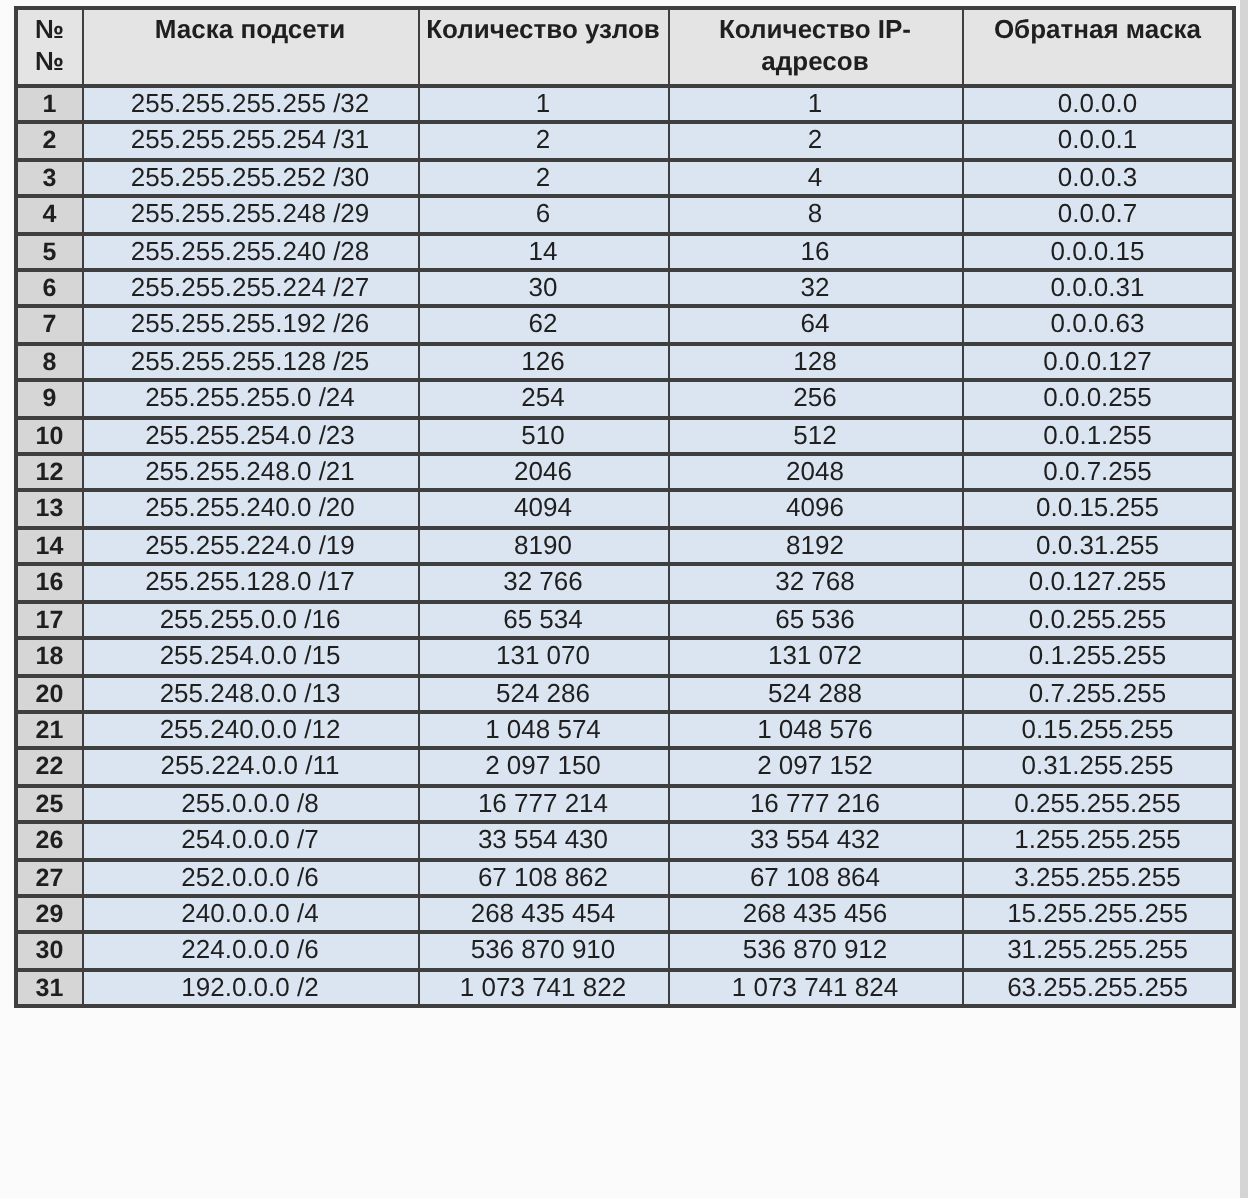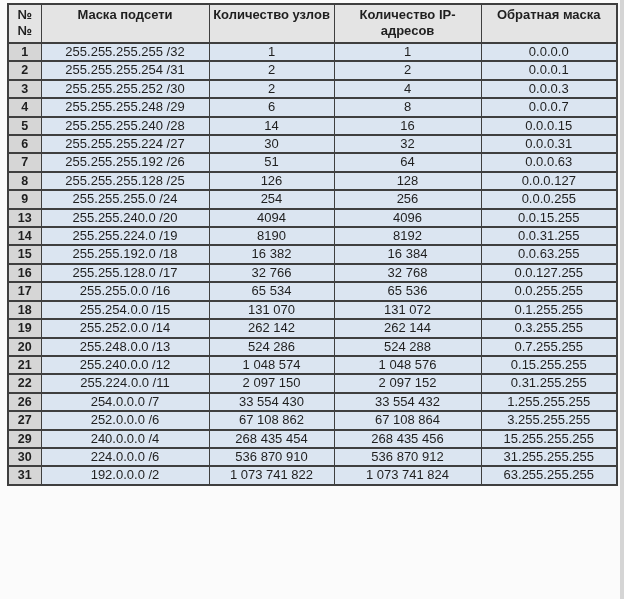--- a/index.html
+++ b/index.html
@@ -138,60 +138,67 @@
         <tr>
     <td class="num">6</td>
     <td class="data">255.255.255.224 /27</td>
     <td class="data">30</td>
     <td class="data">32</td>
     <td class="data">0.0.0.31</td>
   </tr>
         <tr>
     <td class="num">7</td>
     <td class="data">255.255.255.192 /26</td>
-    <td class="data">51</td>
+    <td class="data">62</td>
     <td class="data">64</td>
     <td class="data">0.0.0.63</td>
   </tr>
         <tr>
     <td class="num">8</td>
     <td class="data">255.255.255.128 /25</td>
     <td class="data">126</td>
     <td class="data">128</td>
     <td class="data">0.0.0.127</td>
   </tr>
         <tr>
     <td class="num">9</td>
     <td class="data">255.255.255.0 /24</td>
     <td class="data">254</td>
     <td class="data">256</td>
     <td class="data">0.0.0.255</td>
   </tr>
         <tr>
+    <td class="num">10</td>
+    <td class="data">255.255.254.0 /23</td>
+    <td class="data">510</td>
+    <td class="data">512</td>
+    <td class="data">0.0.1.255</td>
+  </tr>
+        <tr>
+    <td class="num">12</td>
+    <td class="data">255.255.248.0 /21</td>
+    <td class="data">2046</td>
+    <td class="data">2048</td>
+    <td class="data">0.0.7.255</td>
+  </tr>
+        <tr>
     <td class="num">13</td>
     <td class="data">255.255.240.0 /20</td>
     <td class="data">4094</td>
     <td class="data">4096</td>
     <td class="data">0.0.15.255</td>
   </tr>
         <tr>
     <td class="num">14</td>
     <td class="data">255.255.224.0 /19</td>
     <td class="data">8190</td>
     <td class="data">8192</td>
     <td class="data">0.0.31.255</td>
   </tr>
         <tr>
-    <td class="num">15</td>
-    <td class="data">255.255.192.0 /18</td>
-    <td class="data">16 382</td>
-    <td class="data">16 384</td>
-    <td class="data">0.0.63.255</td>
-  </tr>
-        <tr>
     <td class="num">16</td>
     <td class="data">255.255.128.0 /17</td>
     <td class="data">32 766</td>
     <td class="data">32 768</td>
     <td class="data">0.0.127.255</td>
   </tr>
         <tr>
     <td class="num">17</td>
     <td class="data">255.255.0.0 /16</td>
     <td class="data">65 534</td>
@@ -199,27 +206,20 @@
     <td class="data">0.0.255.255</td>
   </tr>
         <tr>
     <td class="num">18</td>
     <td class="data">255.254.0.0 /15</td>
     <td class="data">131 070</td>
     <td class="data">131 072</td>
     <td class="data">0.1.255.255</td>
   </tr>
         <tr>
-    <td class="num">19</td>
-    <td class="data">255.252.0.0 /14</td>
-    <td class="data">262 142</td>
-    <td class="data">262 144</td>
-    <td class="data">0.3.255.255</td>
-  </tr>
-        <tr>
     <td class="num">20</td>
     <td class="data">255.248.0.0 /13</td>
     <td class="data">524 286</td>
     <td class="data">524 288</td>
     <td class="data">0.7.255.255</td>
   </tr>
         <tr>
     <td class="num">21</td>
     <td class="data">255.240.0.0 /12</td>
     <td class="data">1 048 574</td>
@@ -227,20 +227,27 @@
     <td class="data">0.15.255.255</td>
   </tr>
         <tr>
     <td class="num">22</td>
     <td class="data">255.224.0.0 /11</td>
     <td class="data">2 097 150</td>
     <td class="data">2 097 152</td>
     <td class="data">0.31.255.255</td>
   </tr>
         <tr>
+    <td class="num">25</td>
+    <td class="data">255.0.0.0 /8</td>
+    <td class="data">16 777 214</td>
+    <td class="data">16 777 216</td>
+    <td class="data">0.255.255.255</td>
+  </tr>
+        <tr>
     <td class="num">26</td>
     <td class="data">254.0.0.0 /7</td>
     <td class="data">33 554 430</td>
     <td class="data">33 554 432</td>
     <td class="data">1.255.255.255</td>
   </tr>
         <tr>
     <td class="num">27</td>
     <td class="data">252.0.0.0 /6</td>
     <td class="data">67 108 862</td>

